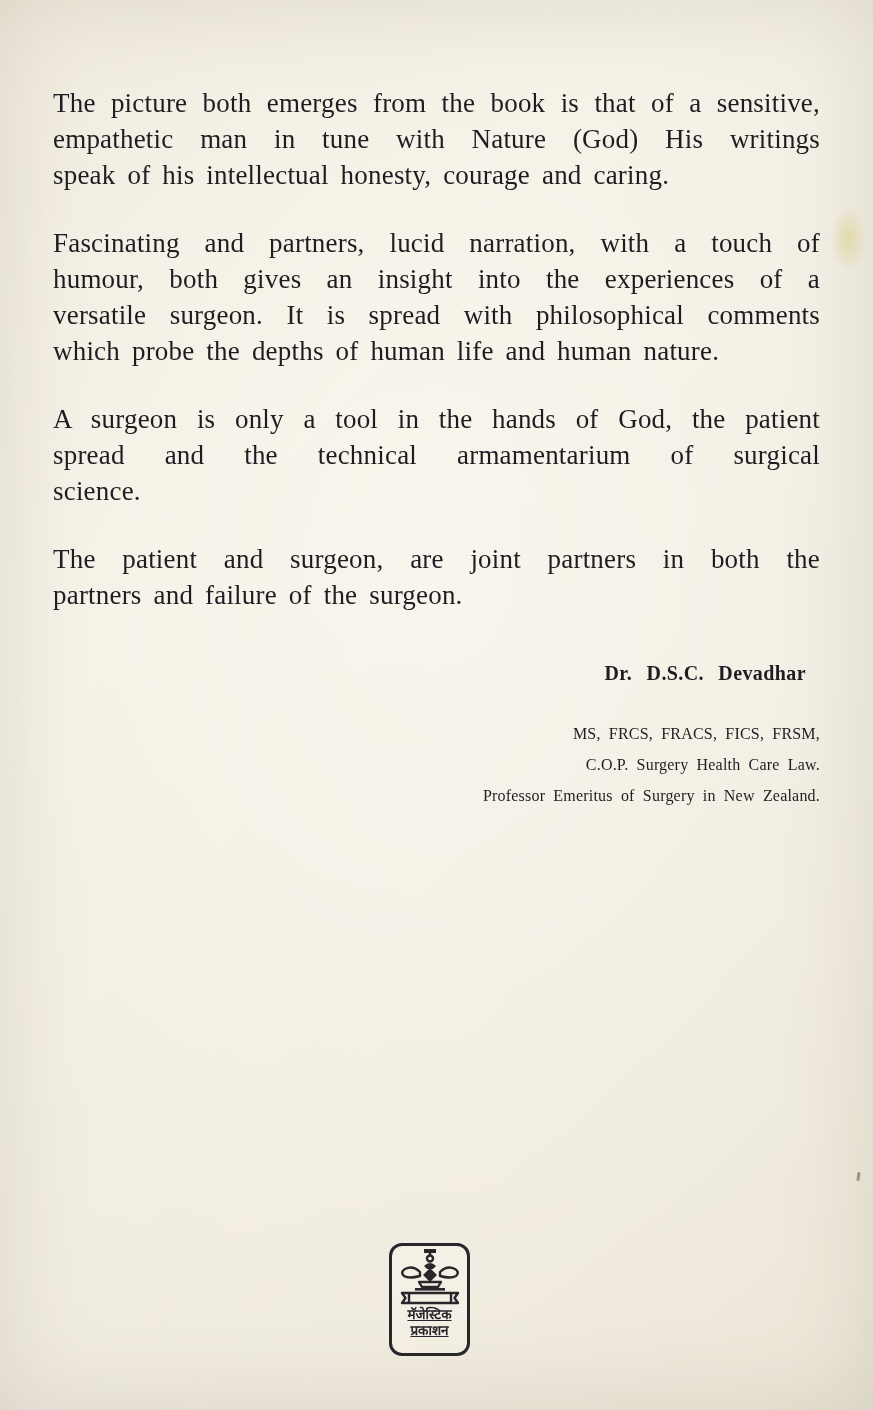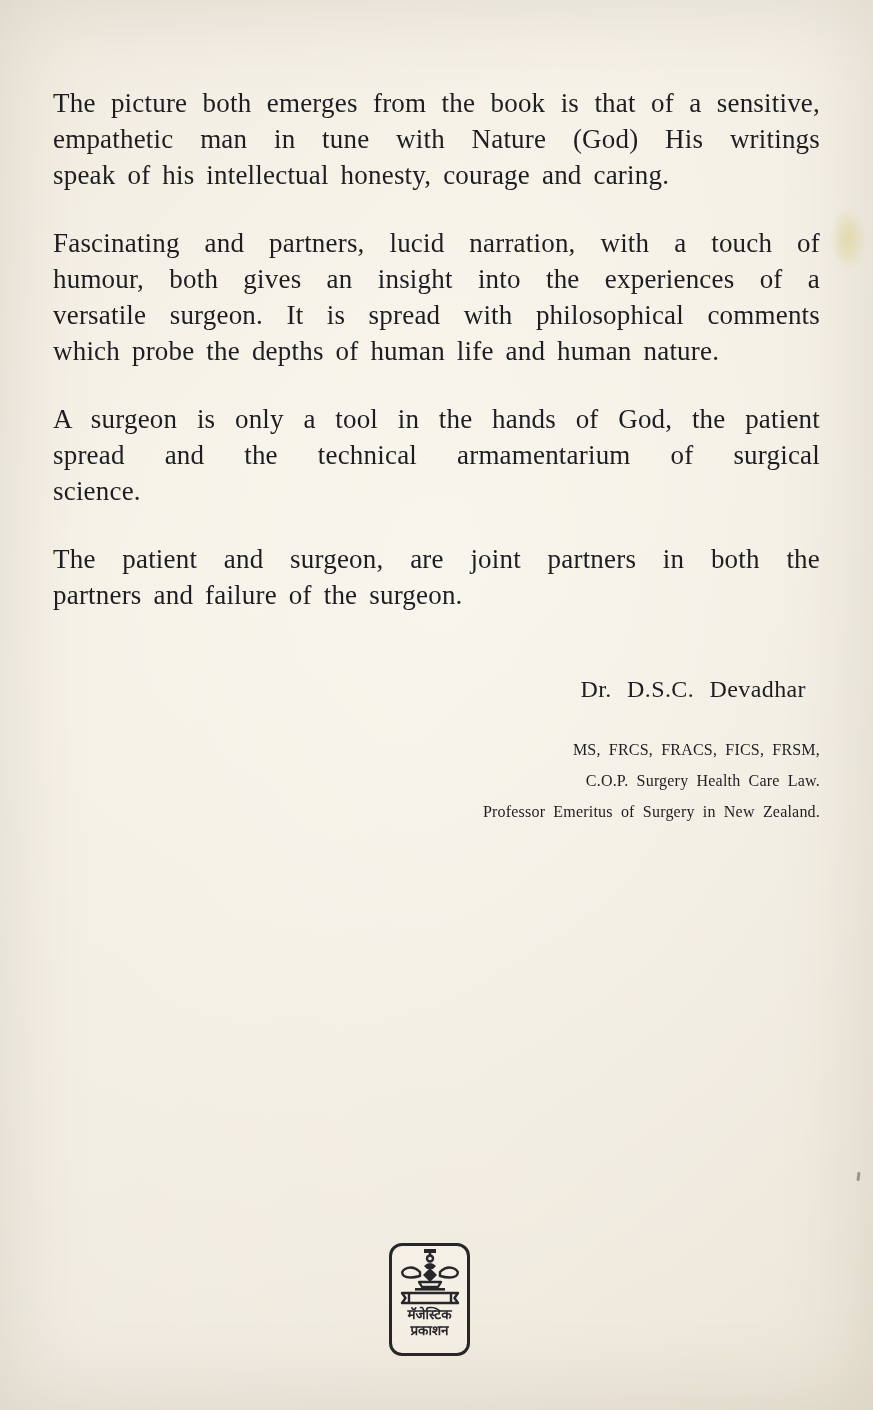--- a/index.html
+++ b/index.html
@@ -41,24 +41,23 @@
     text-align-last: justify;
     letter-spacing: 0.2px;
   }
   .line.last { text-align-last: left; word-spacing: 5px; }
   
   .author {
     position: absolute; right: 53px; top: 656px;
     text-align: right;
   }
   .author-name {
-    font-size: 24px; font-weight: normal; line-height: 34px;
+    font-size: 20px; font-weight: bold; line-height: 34px;
     word-spacing: 9px; letter-spacing: 0.4px;
     padding-right: 14px;
-    margin-top: 16px;
   }
   .credentials {
     margin-top: 28px;
     font-size: 16px; line-height: 31px;
     word-spacing: 4px; letter-spacing: 0.2px;
   }
   
   .logo {
     position: absolute; left: 389px; top: 1243px;
     width: 81px; height: 113px;
@@ -70,20 +69,21 @@
   }
   .lamp { margin-top: 2px; }
   .logo-text { margin-top: 1px; text-align: center; }
   .logo-text-line {
     display: block;
     font-family: "DejaVu Sans", sans-serif;
     font-weight: bold;
     font-size: 13.5px; line-height: 15.5px;
     color: #26262b;
     letter-spacing: 0px;
+    text-decoration: underline;
   }
 </style>
 </head>
 <body>
 
 <div class="page">
 
   <div class="stain"></div>
   <div class="speck"></div>
 

